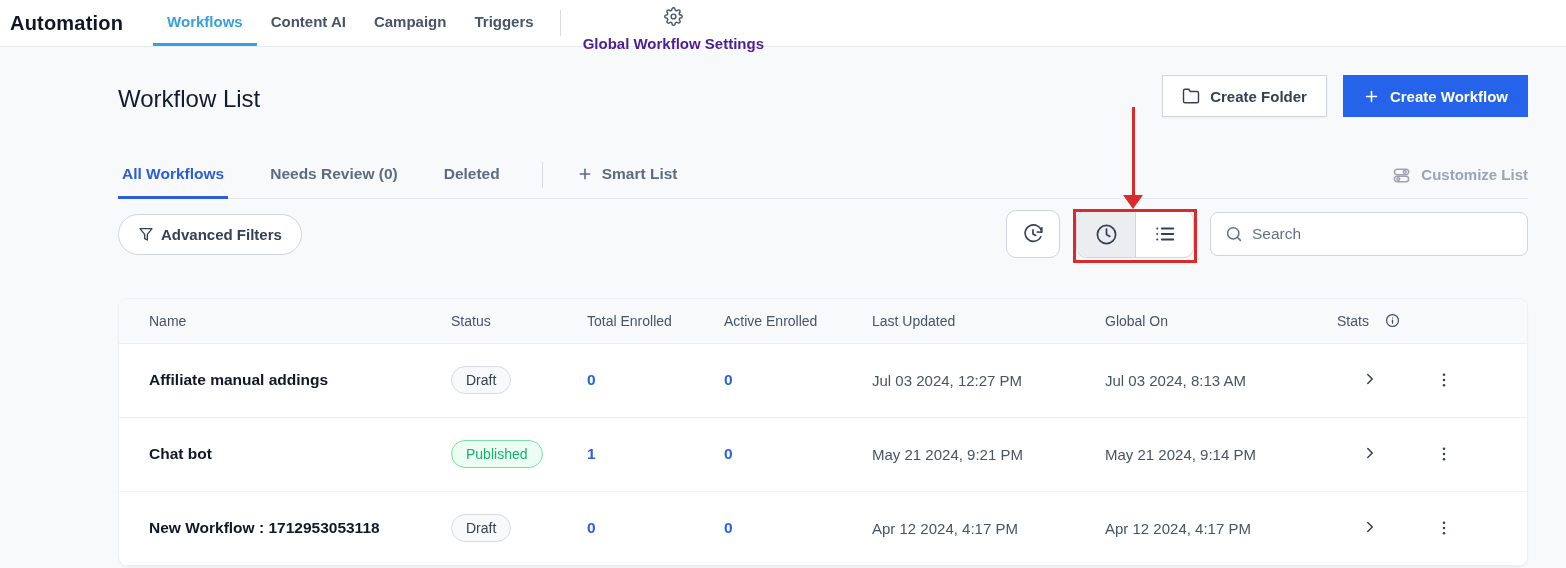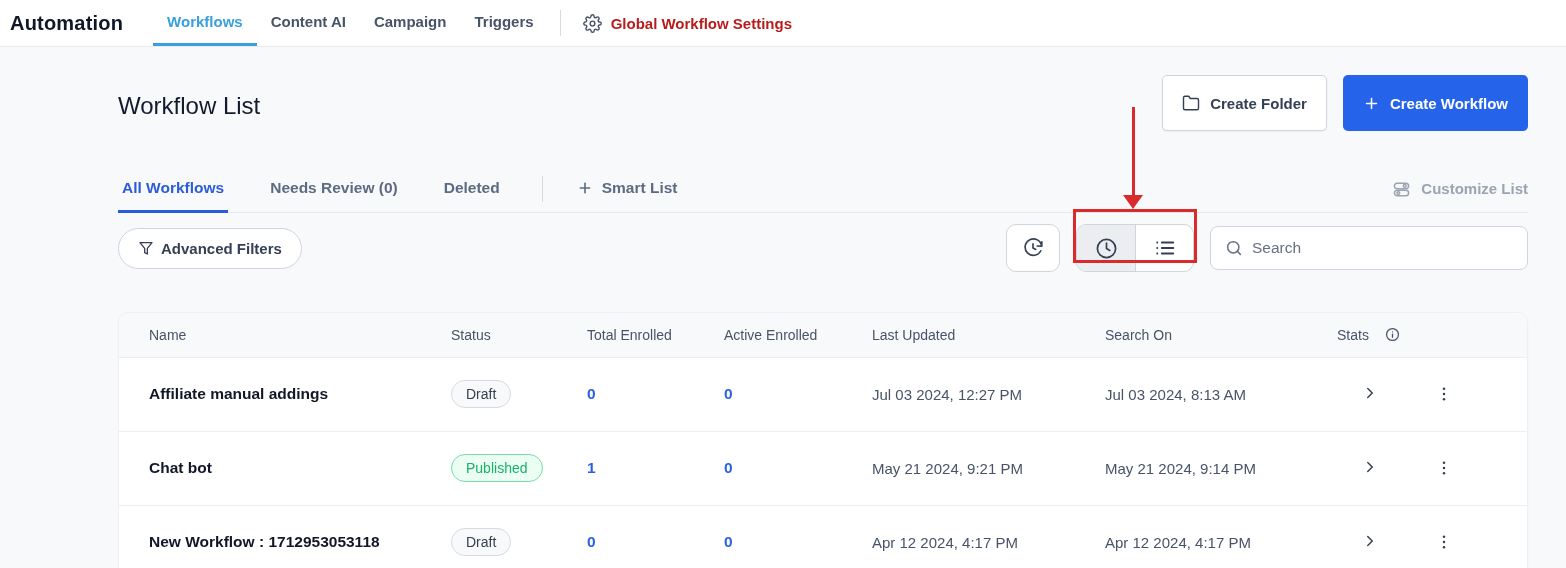--- a/index.html
+++ b/index.html
@@ -17,31 +17,31 @@
     display:flex; align-items:stretch; padding-left:10px;
   }
   .brand { font-size:20px; font-weight:700; color:#101828; align-self:center; letter-spacing:.2px; }
   .topnav { display:flex; margin-left:30px; }
   .topnav .tnav-item {
     display:flex; align-items:center; padding:0 14px; cursor:pointer;
     font-size:15px; font-weight:600; color:#475467; border-bottom:3px solid transparent;
   }
   .topnav .tnav-item.active { color:#38a0db; border-bottom-color:#38a0db; }
   .tn-divider { width:1px; background:#d7dbe0; margin:10px 8px 10px 12px; }
-  .gws { display:flex; align-items:center; gap:9px; padding:0 14px; cursor:pointer;
-         font-size:15px; font-weight:600; color:#b91c1c; }
+  .gws { display:flex; align-items:center; gap:9px; padding:7px 14px; cursor:pointer;
+         font-size:15px; font-weight:600; color:#4c1d95;flex-direction:column; }
 
   
   .content { padding:0 38px 0 118px; }
 
   .page-head { margin-top:28px; display:flex; align-items:center; justify-content:space-between; }
   .page-title { font-size:24px; font-weight:400; color:#131b2e;margin-top:6px; }
   .head-actions { display:flex; gap:16px; }
-  .btn { display:flex; align-items:center; gap:10px; height:56px; padding:0 19px;
-         border-radius:5px; font-size:15px; font-weight:600; cursor:pointer; border:1px solid transparent; }
+  .btn { display:flex; align-items:center; gap:10px; height:42px; padding:0 19px;
+         border-radius:0; font-size:15px; font-weight:600; cursor:pointer; border:1px solid transparent; }
   .btn-secondary { background:#fff; border-color:#d0d5dd; color:#344054;
                    box-shadow:0 1px 2px rgba(16,24,40,.05); }
   .btn-primary { background:#2563eb; color:#fff; }
 
   
   .list-tabs { margin-top:45px; display:flex; align-items:flex-end; border-bottom:1px solid #e4e7ec; }
   .ltab { padding:0 4px 13px; margin-right:38px; font-size:15.5px; font-weight:600; color:#5d6b82;
           border-bottom:3px solid transparent; margin-bottom:-1px; cursor:pointer; white-space:nowrap; }
   .ltab.active { color:#2b5cd9; font-weight:700; border-bottom-color:#2b5cd9; }
   .lt-divider { width:1px; height:26px; background:#d7dbe0; margin:0 30px 10px 0; }
@@ -246,21 +246,21 @@
           <col style="width:90px">
           <col style="width:102px">
       </colgroup>
       <thead>
         <tr>
           <th>Name</th>
           <th>Status</th>
           <th>Total Enrolled</th>
           <th>Active Enrolled</th>
           <th>Last Updated</th>
-          <th>Search On</th>
+          <th>Global On</th>
           <th>
             <span class="th-stats">
               <span>Stats</span>
               <span>
                 <svg width="15" height="15" viewBox="0 0 24 24" fill="none" stroke="#475467" stroke-width="2" stroke-linecap="round">
                     <circle cx="12" cy="12" r="9.5"></circle>
                     <line x1="12" y1="16.5" x2="12" y2="11.5"></line>
                     <line x1="12" y1="7.8" x2="12.01" y2="7.8"></line>
                   </svg>
               </span>

